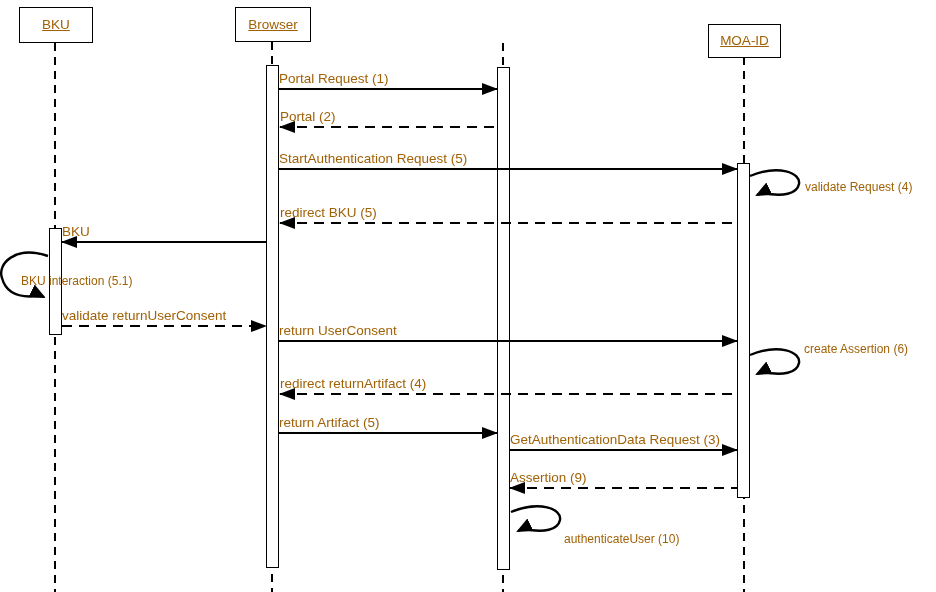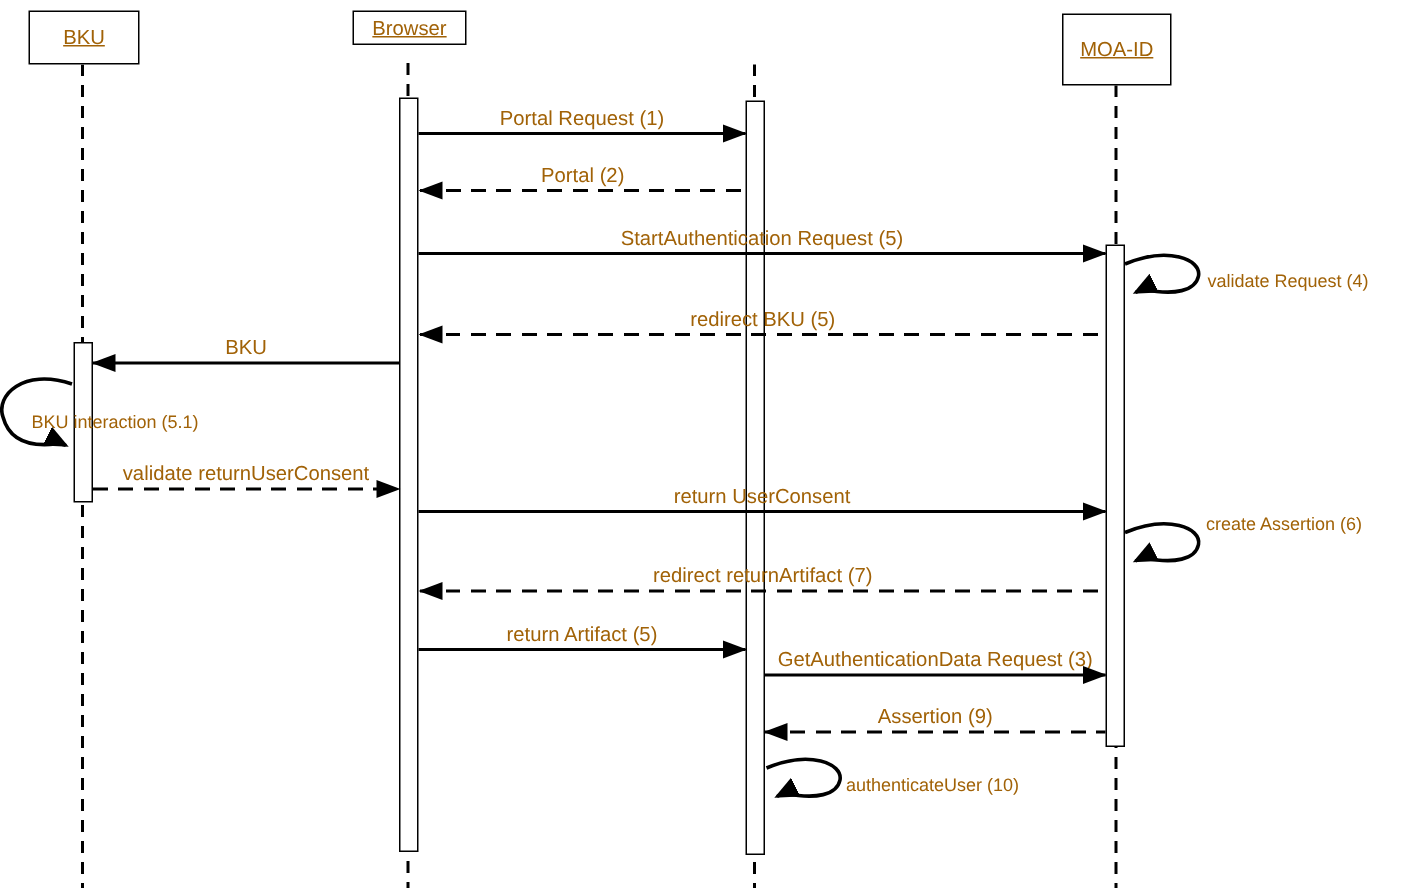--- a/index.html
+++ b/index.html
@@ -16,21 +16,21 @@
     display:flex;align-items:center;justify-content:center;text-align:center;
     font-size:13.5px;line-height:1.3;box-sizing:border-box;padding:1px 2px;
   }
   .actor .actor-label{text-decoration:underline;}
   .activation{
     position:absolute;width:13px;border:1.5px solid #000;background:#fff;
     z-index:2;box-sizing:border-box;
   }
   .msg{position:absolute;height:0;z-index:4;}
   .msg .lbl{
-    position:absolute;left:0;right:0;bottom:3px;text-align:center;
+    position:absolute;left:0;right:0;bottom:3px;text-align:left;
     font-size:13.5px;white-space:nowrap;
   }
   .msg .line{position:absolute;top:-1px;left:0;right:0;height:2px;background:#000;}
   .msg.dashed .line{
     background:repeating-linear-gradient(to right,#000 0 10px,transparent 10px 17px);
   }
   .msg .ah{
     position:absolute;top:-6.5px;width:0;height:0;
     border-top:6.5px solid transparent;border-bottom:6.5px solid transparent;
   }
@@ -53,24 +53,24 @@
   </svg>
 
   <div class="lifeline" style="left:54px;top:43px;height:549px"></div>
   <div class="lifeline" style="left:271px;top:42px;height:550px"></div>
   <div class="lifeline" style="left:502px;top:43px;height:549px"></div>
   <div class="lifeline" style="left:743px;top:43px;height:549px"></div>
 
   <div class="actor" style="left:19px;top:7px;width:74px;height:36px">
     <span class="actor-label">BKU</span>
   </div>
-  <div class="actor" style="left:235px;top:7px;width:76px;height:23px">
+  <div class="actor" style="left:235px;top:7px;width:76px;height:35px">
     <span class="actor-label">Browser</span>
   </div>
-  <div class="actor" style="left:708px;top:9px;width:73px;height:48px">
+  <div class="actor" style="left:708px;top:24px;width:73px;height:34px">
     <span class="actor-label">MOA-ID</span>
   </div>
 
   <div class="activation" style="left:266px;top:65px;height:503px"></div>
   <div class="activation" style="left:497px;top:67px;height:503px"></div>
   <div class="activation" style="left:737px;top:163px;height:335px"></div>
   <div class="activation" style="left:49px;top:228px;height:107px"></div>
 
   <div class="msg right" style="left:279px;top:89px;width:218px">
     <div class="lbl">Portal Request (1)</div>
@@ -108,21 +108,21 @@
     <div class="ah"></div>
   </div>
 
   <div class="msg right" style="left:279px;top:341px;width:458px">
     <div class="lbl">return UserConsent</div>
     <div class="line"></div>
     <div class="ah"></div>
   </div>
 
   <div class="msg left dashed" style="left:280px;top:394px;width:457px">
-    <div class="lbl">redirect returnArtifact (7)</div>
+    <div class="lbl">redirect returnArtifact (4)</div>
     <div class="line"></div>
     <div class="ah"></div>
   </div>
 
   <div class="msg right" style="left:279px;top:433px;width:218px">
     <div class="lbl">return Artifact (5)</div>
     <div class="line"></div>
     <div class="ah"></div>
   </div>
 
@@ -149,15 +149,15 @@
   <div class="loop-lbl" style="left:21px;top:274px">BKU interaction (5.1)</div>
 
   <svg class="selfmsg-svg" style="left:749px;top:350px" width="54" height="30" viewBox="0 0 54 30">
     <path d="M1,5 C30,-7 52,2 50,13 C48,23 34,26 14,22 C12,22 10,23 8,24" fill="none" stroke="#000" stroke-width="2.4" marker-end="url(#ah)"></path>
   </svg>
   <div class="loop-lbl" style="left:804px;top:342px">create Assertion (6)</div>
 
   <svg class="selfmsg-svg" style="left:510px;top:507px" width="54" height="30" viewBox="0 0 54 30">
     <path d="M1,5 C30,-7 52,2 50,13 C48,23 34,26 14,22 C12,22 10,23 8,24" fill="none" stroke="#000" stroke-width="2.4" marker-end="url(#ah)"></path>
   </svg>
-  <div class="loop-lbl" style="left:564px;top:516px">authenticateUser (10)</div>
+  <div class="loop-lbl" style="left:564px;top:532px">authenticateUser (10)</div>
 
 </div>
 
 </body></html>

